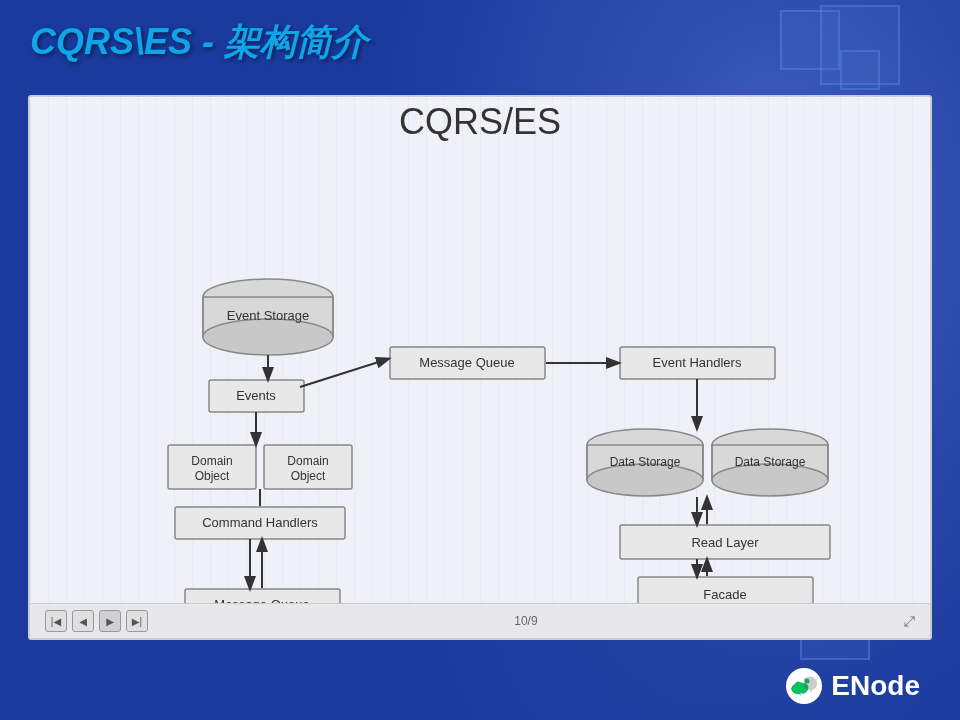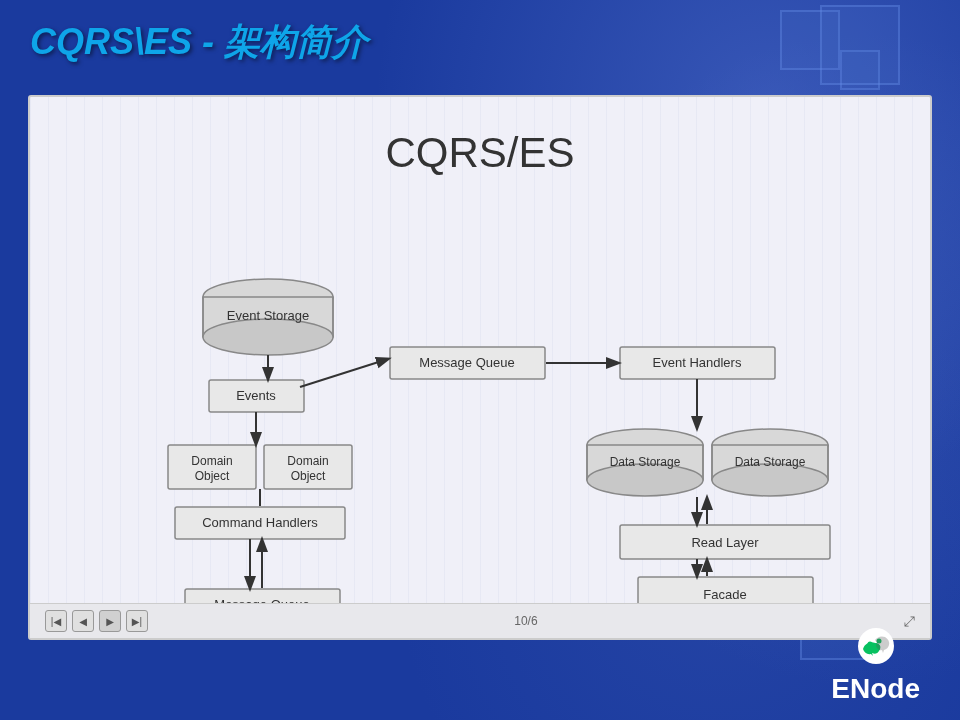--- a/index.html
+++ b/index.html
@@ -60,24 +60,24 @@
         90deg,
         rgba(180,190,220,0.15) 0px,
         rgba(180,190,220,0.15) 1px,
         transparent 1px,
         transparent 18px
       );
     }
 
     .slide-title {
       text-align: center;
-      font-size: 42px;
+      font-size: 36px;
       font-weight: normal;
       color: #333;
-      padding-top: 32px;
+      padding-top: 4px;
       margin-bottom: 0;
     }
 
     
     .nav-bar {
       position: absolute;
       bottom: 0;
       left: 0;
       right: 0;
       height: 35px;
@@ -120,21 +120,20 @@
     }
 
     
     .branding {
       position: absolute;
       bottom: 15px;
       right: 40px;
       display: flex;
       align-items: center;
       gap: 8px;
-      flex-direction: column;
     }
     .wechat-icon {
       width: 38px;
       height: 38px;
     }
     .brand-name {
       font-size: 28px;
       font-weight: bold;
       color: white;
     }
@@ -273,21 +272,21 @@
 
     </svg>
 
     <div class="nav-bar">
       <div class="nav-controls">
         <div class="nav-btn">|◀</div>
         <div class="nav-btn">◀</div>
         <div class="nav-btn play">▶</div>
         <div class="nav-btn">▶|</div>
       </div>
-      <div class="page-info">10/6</div>
+      <div class="page-info">10/9</div>
       <div class="fullscreen-btn">⤢</div>
     </div>
 
   </div>
 </div>
 
 <div class="branding">
   <svg class="wechat-icon" viewBox="0 0 38 38">
     <circle cx="19" cy="19" r="18" fill="white"></circle>
     <text x="19" y="26" text-anchor="middle" font-size="20" fill="#07C160">●</text>

